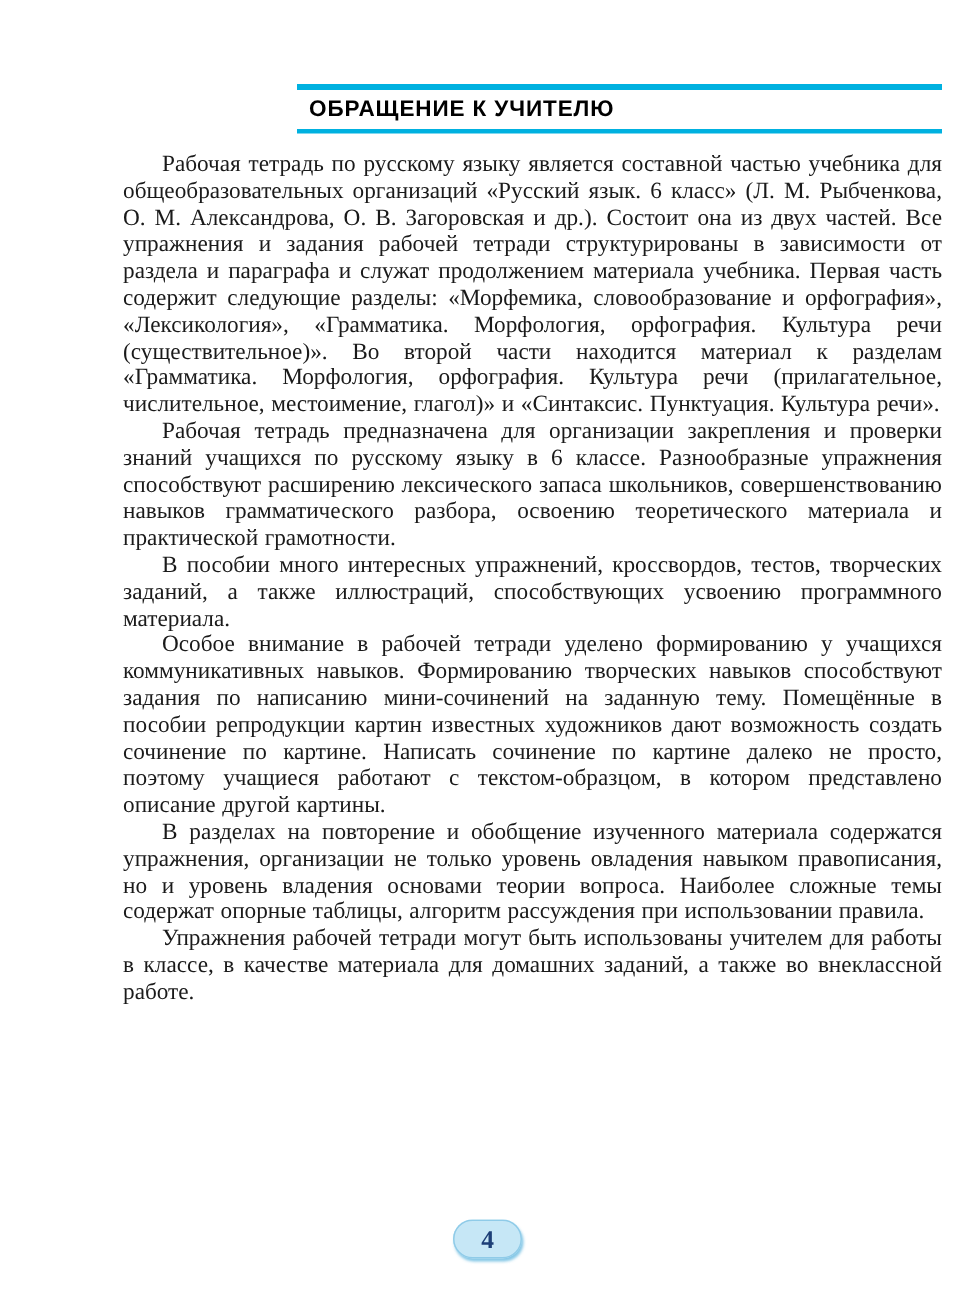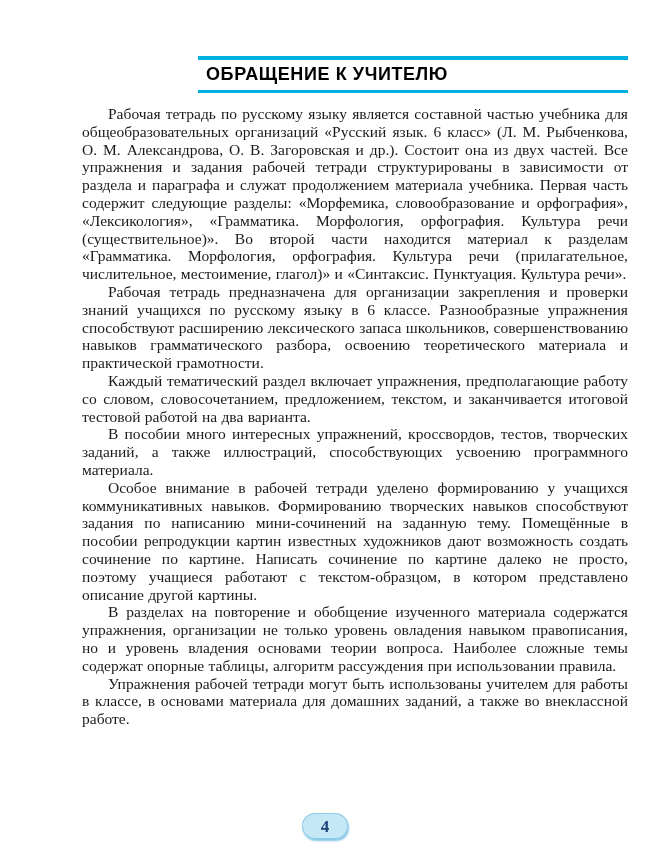--- a/index.html
+++ b/index.html
@@ -27,21 +27,21 @@
   .rule {
     margin-left: 116px;           
     background: var(--accent, #00b1e0);
   }
   .rule-top    { height: 4px; }
   .rule-bottom { height: 3px; }
   .title {
     margin: 4px 0 5px 116px;
     padding-left: 8px;
     font-family: "Liberation Sans", sans-serif;
-    font-size: 18px;
+    font-size: 15px;
     font-weight: bold;
     letter-spacing: 0.6px;
     color: #000000;
     white-space: nowrap;
   }
   
   .body-text {
     font-size: 15.5px;
     line-height: 17.8px;
     text-align: justify;
@@ -85,25 +85,24 @@
 
   <header class="heading">
     <div class="rule rule-top"></div>
     <h1 class="title">ОБРАЩЕНИЕ К УЧИТЕЛЮ</h1>
     <div class="rule rule-bottom"></div>
   </header>
 
   <main class="body-text">
     <p>Рабочая тетрадь по русскому языку является составной частью учебника для общеобразовательных организаций «Русский язык. 6 класс» (Л. М. Рыбченкова, О. М. Александрова, О. В. Загоровская и др.). Состоит она из двух частей. Все упражнения и задания рабочей тетради структурированы в зависимости от раздела и параграфа и служат продолжением материала учебника. Первая часть содержит следующие разделы: «Морфемика, словообразование и орфография», «Лексикология», «Грамматика. Морфология, орфография. Культура речи (существительное)». Во второй части находится материал к разделам «Грамматика. Морфология, орфография. Культура речи (прилагательное, числительное, местоимение, глагол)» и «Синтаксис. Пунктуация. Культура речи».</p>
     <p>Рабочая тетрадь предназначена для организации закрепления и проверки знаний учащихся по русскому языку в 6 классе. Разнообразные упражнения способствуют расширению лексического запаса школьников, совершенствованию навыков грамматического разбора, освоению теоретического материала и практической грамотности.</p>
-    <p>Каждый тематический раздел включает упражнения, предполагающие работу со словом, словосочетанием, предложением, текстом, и заканчивается итоговой тестовой работой на два варианта.</p>
     <p>В пособии много интересных упражнений, кроссвордов, тестов, творческих заданий, а также иллюстраций, способствующих усвоению программного материала.</p>
     <p>Особое внимание в рабочей тетради уделено формированию у учащихся коммуникативных навыков. Формированию творческих навыков способствуют задания по написанию мини-сочинений на заданную тему. Помещённые в пособии репродукции картин известных художников дают возможность создать сочинение по картине. Написать сочинение по картине далеко не просто, поэтому учащиеся работают с текстом-образцом, в котором представлено описание другой картины.</p>
     <p>В разделах на повторение и обобщение изученного материала содержатся упражнения, организации не только уровень овладения навыком правописания, но и уровень владения основами теории вопроса. Наиболее сложные темы содержат опорные таблицы, алгоритм рассуждения при использовании правила.</p>
-    <p>Упражнения рабочей тетради могут быть использованы учителем для работы в классе, в основами материала для домашних заданий, а также во внеклассной работе.</p>
+    <p>Упражнения рабочей тетради могут быть использованы учителем для работы в классе, в качестве материала для домашних заданий, а также во внеклассной работе.</p>
   </main>
 
   <footer>
     <div class="page-badge">
       <span>4</span>
     </div>
   </footer>
 
 </div>
 

